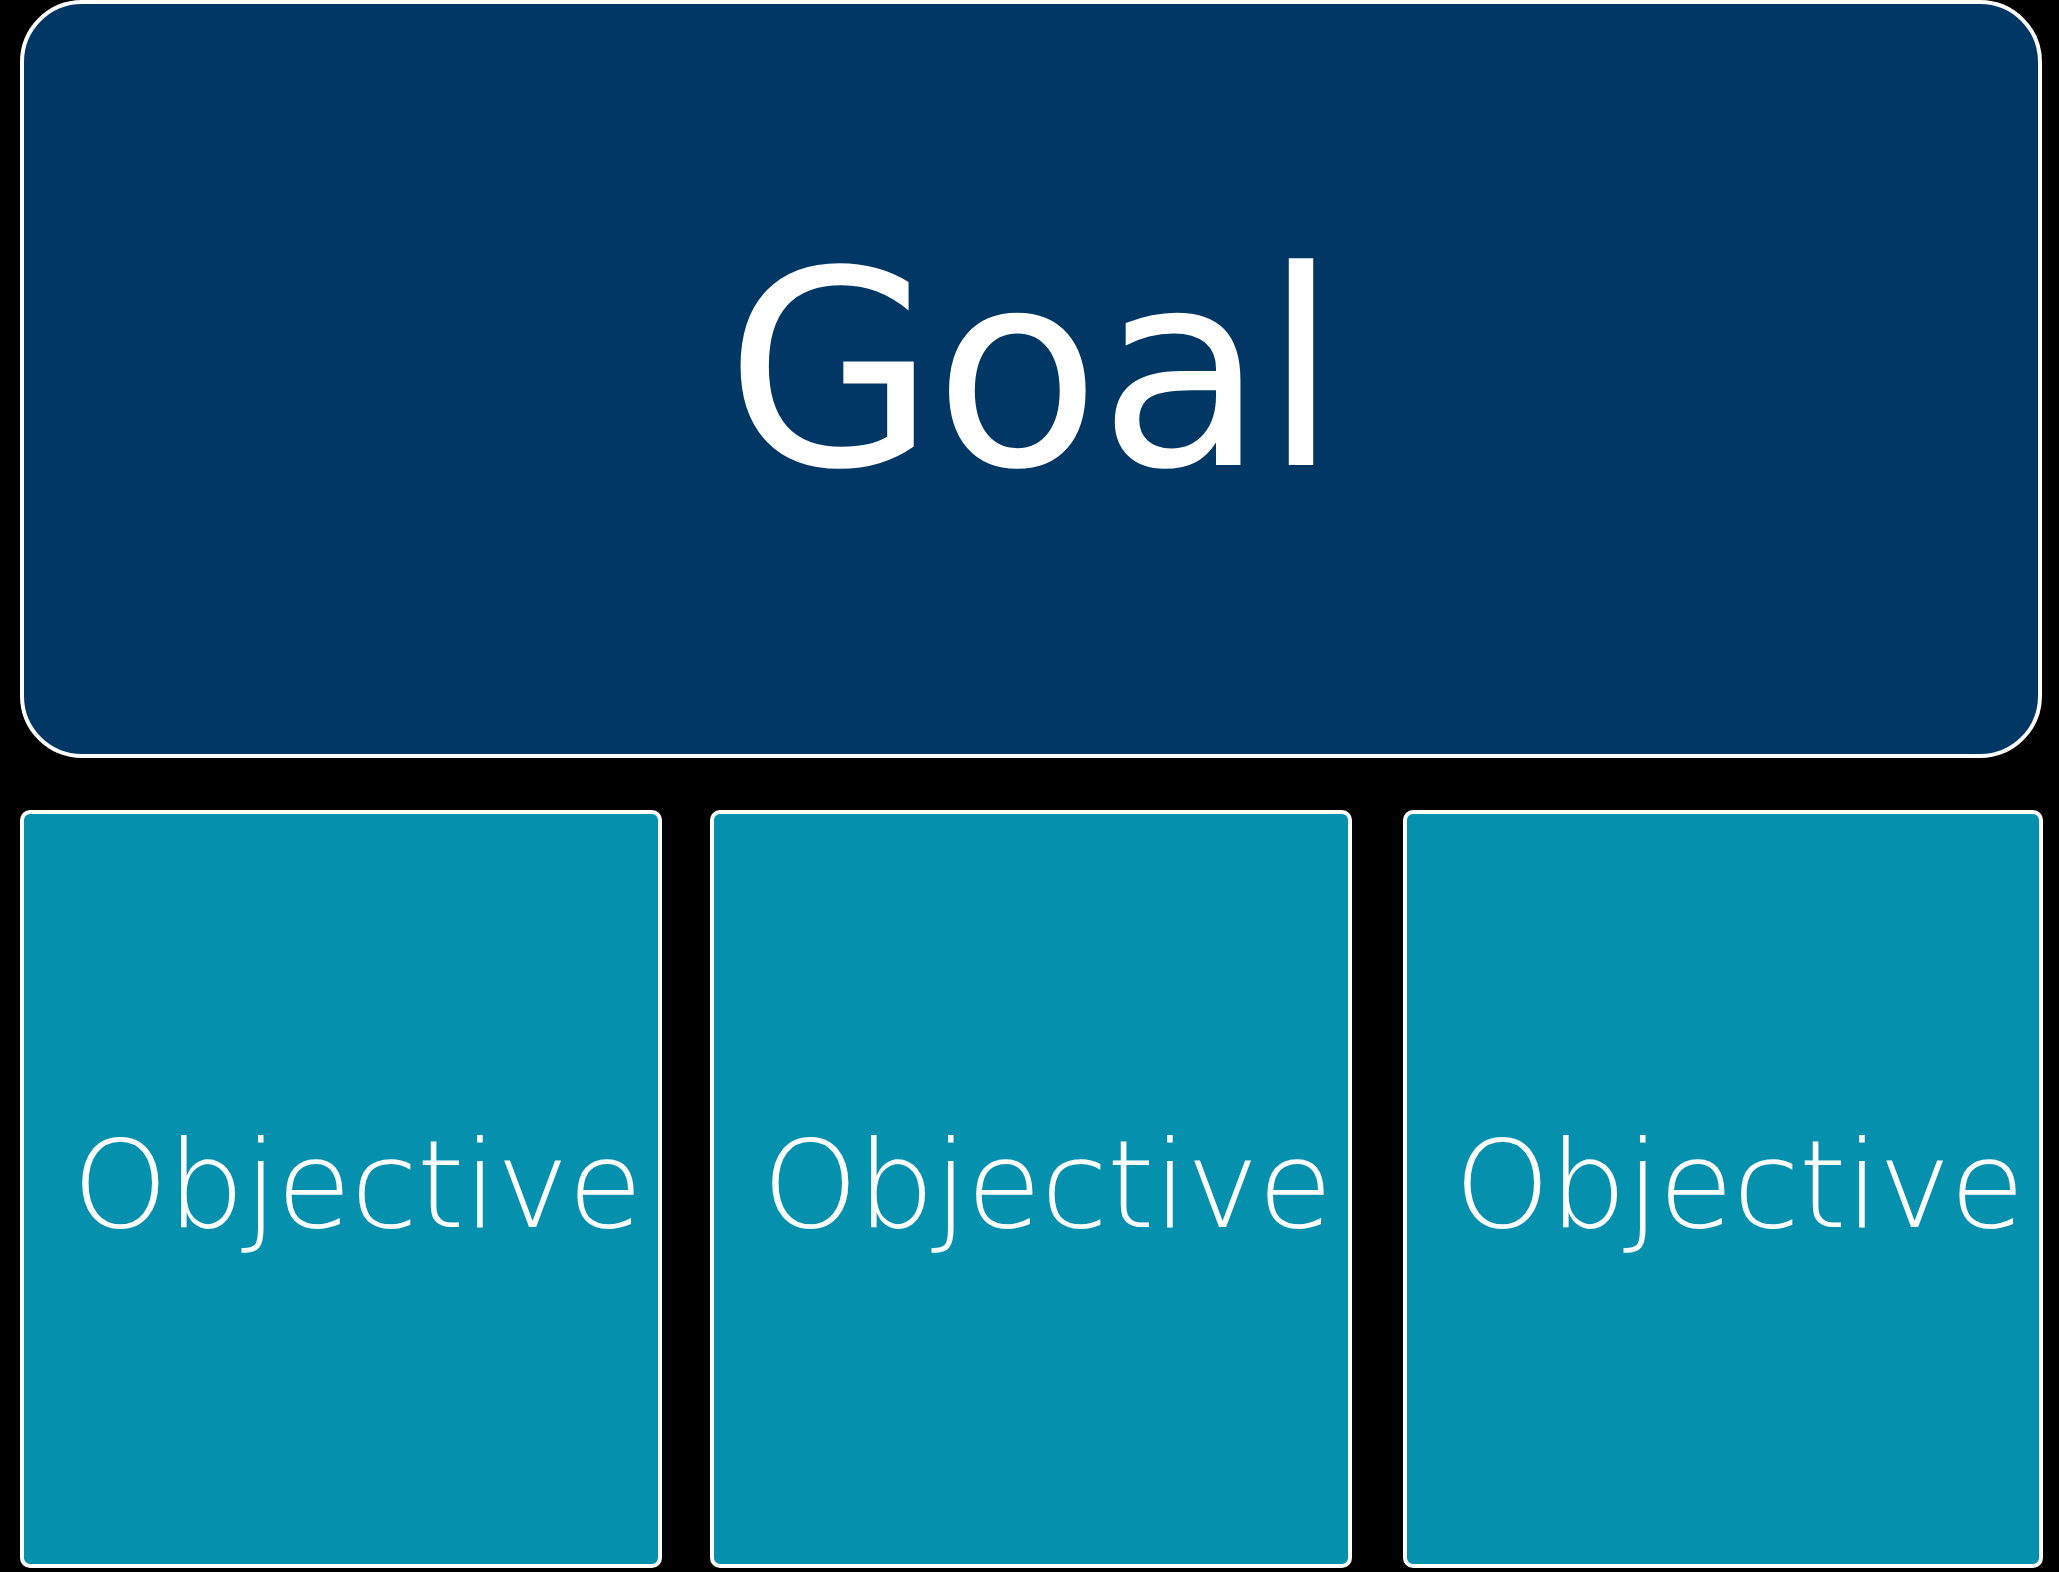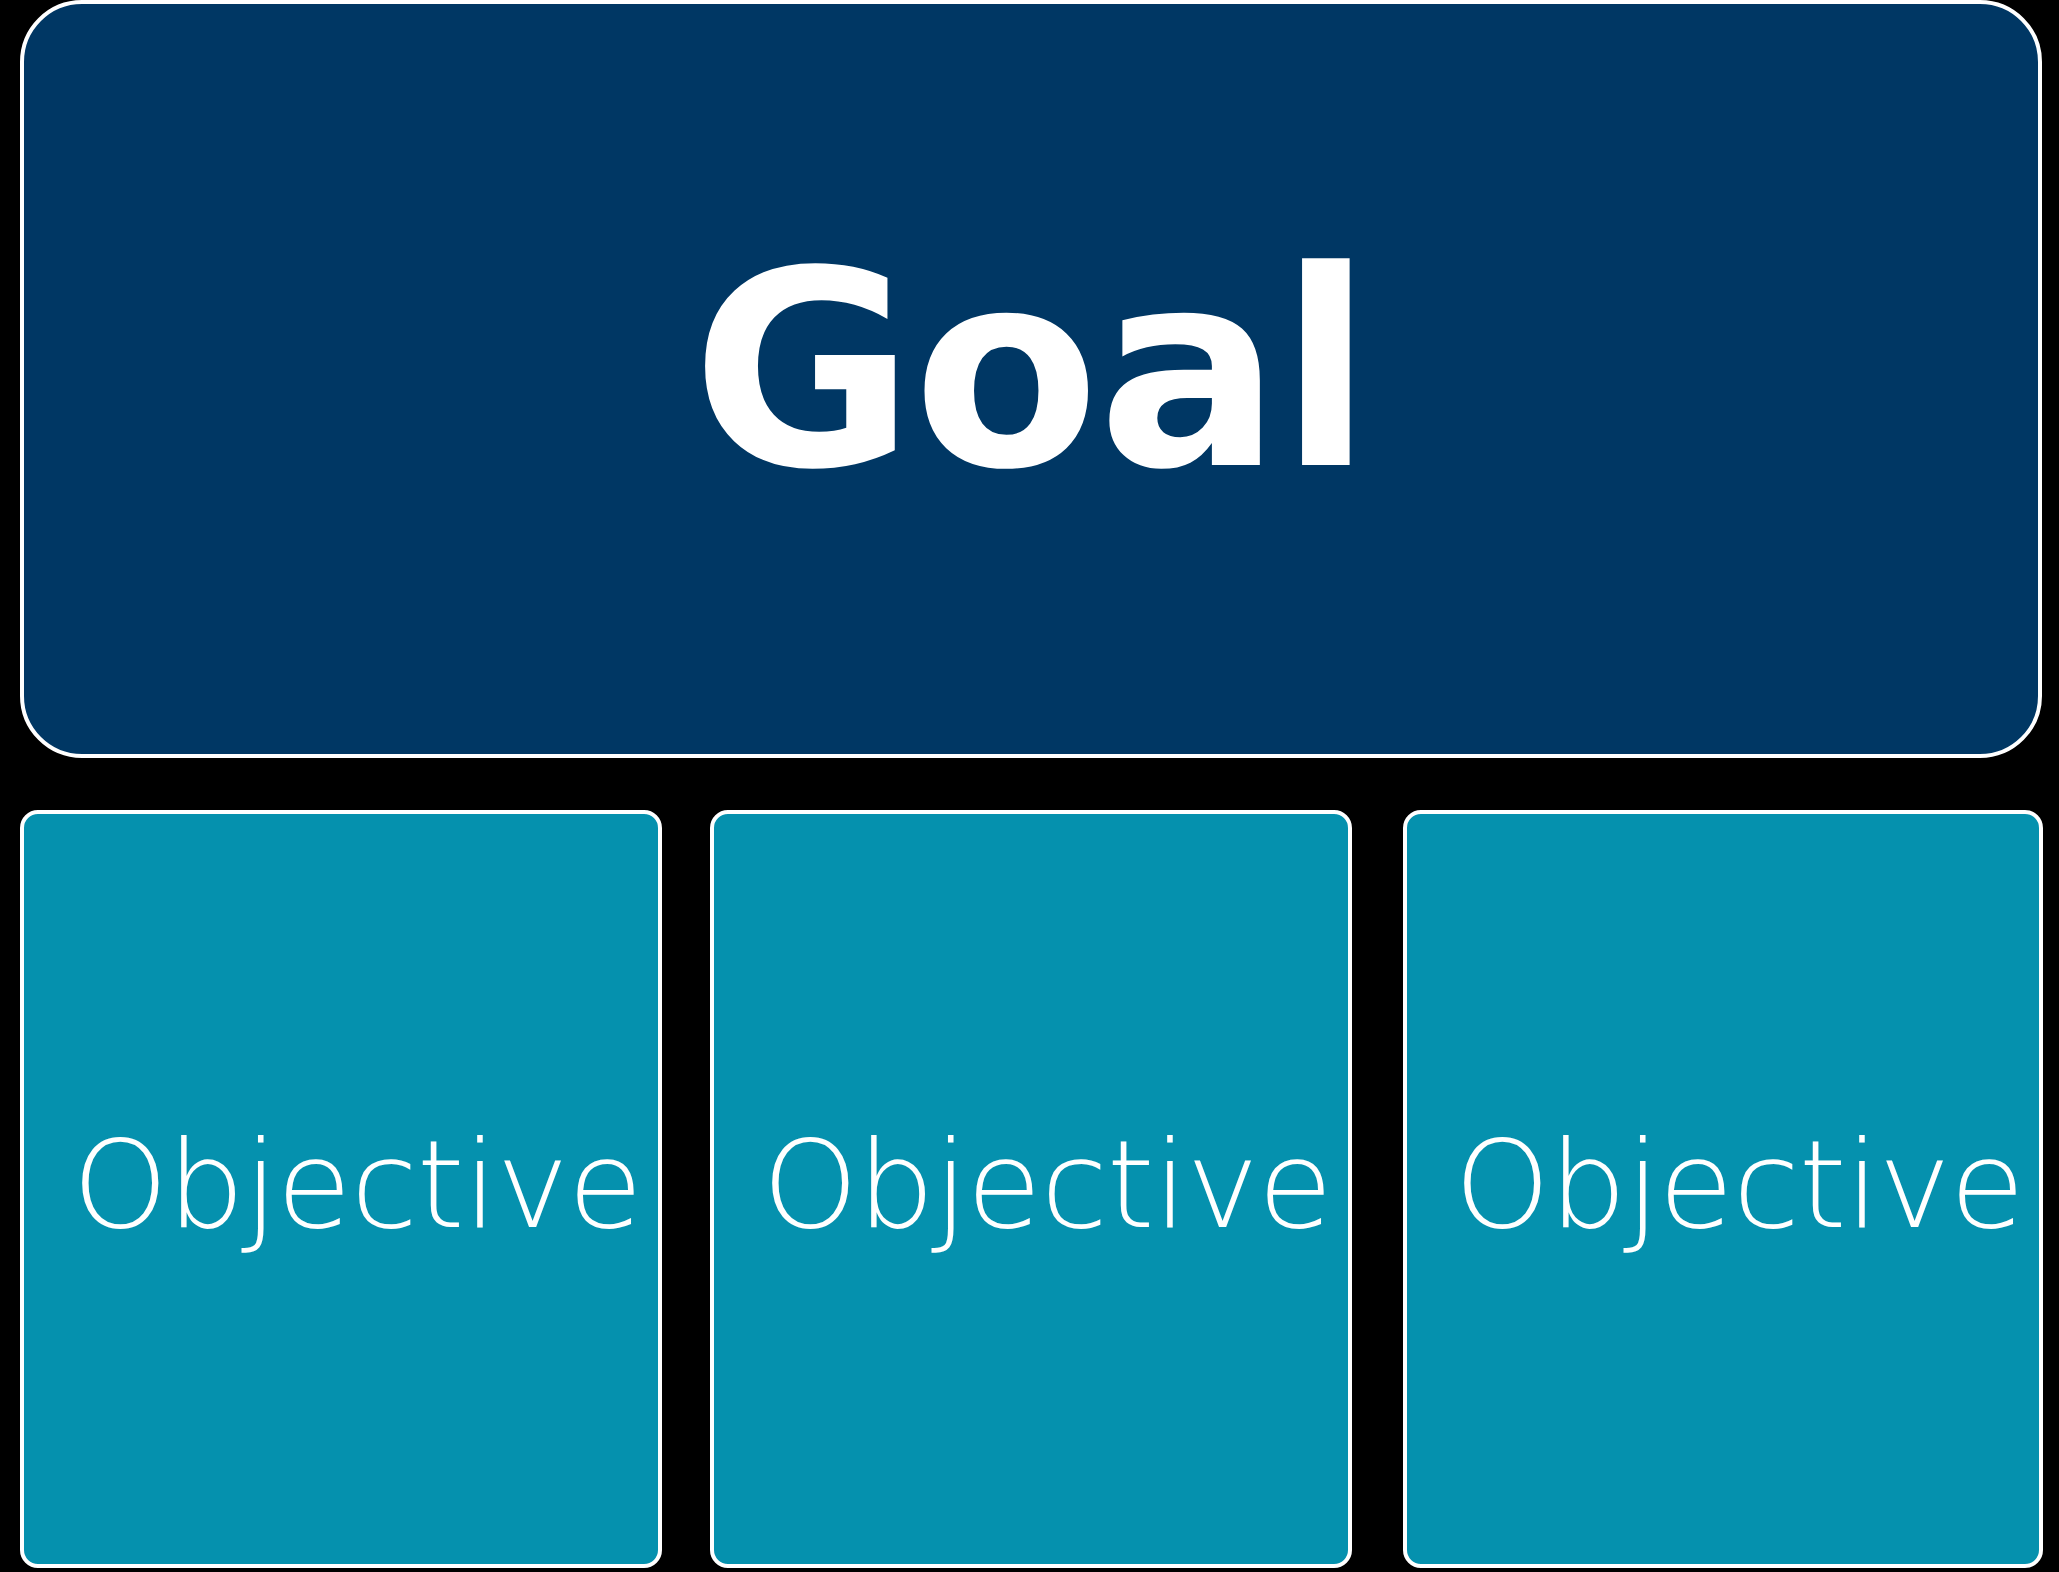--- a/index.html
+++ b/index.html
@@ -34,21 +34,21 @@
     border: 4px solid #FFFFFF;
     border-radius: 62px;
     display: flex;
     align-items: center;
     justify-content: center;
   }
 
   .goal-label {
     color: #FFFFFF;
     font-family: "DejaVu Sans", sans-serif;
-    font-weight: 700;
+    font-weight: 400;
     font-size: 272px;
     line-height: 1;
     letter-spacing: -2px;
     position: relative;
     top: -8px;
     white-space: nowrap;
   }
 
   
   .objective-row {
@@ -59,21 +59,21 @@
     height: 762px;
   }
 
   .objective-node {
     position: absolute;
     top: 0px;
     height: 758px;
     box-sizing: border-box;
     background: #0591AE;
     border: 4px solid #FFFFFF;
-    border-radius: 18px;
+    border-radius: 10px;
     display: flex;
     align-items: center;
     justify-content: center;
     padding-left: 32px;
   }
 
   .objective-node.n1 { left: 20px;   width: 642px; }
   .objective-node.n2 { left: 710px;  width: 642px; }
   .objective-node.n3 { left: 1403px; width: 640px; }
 

